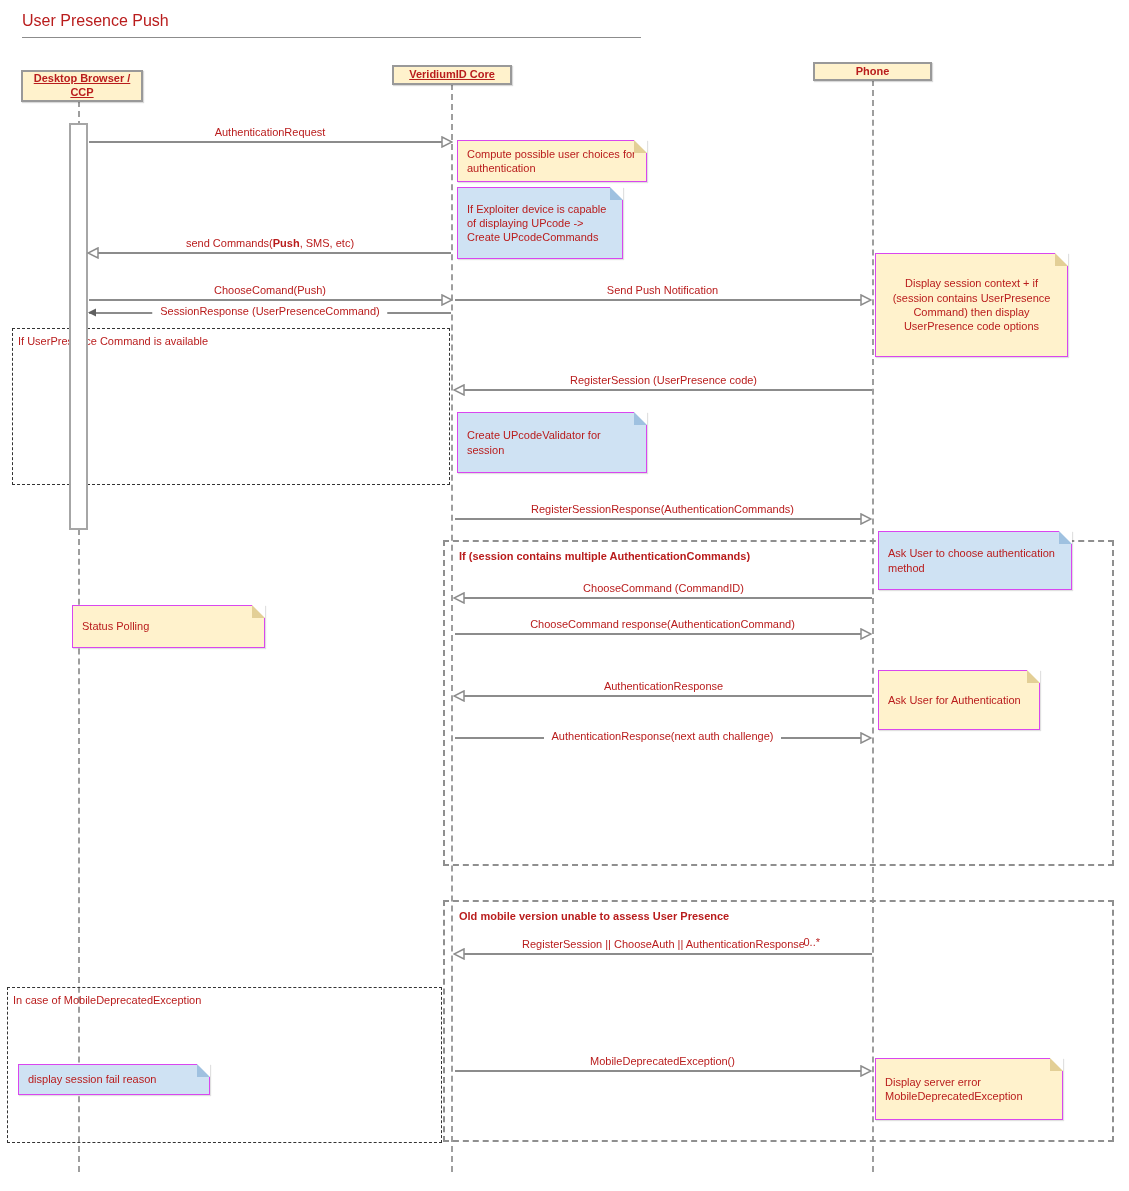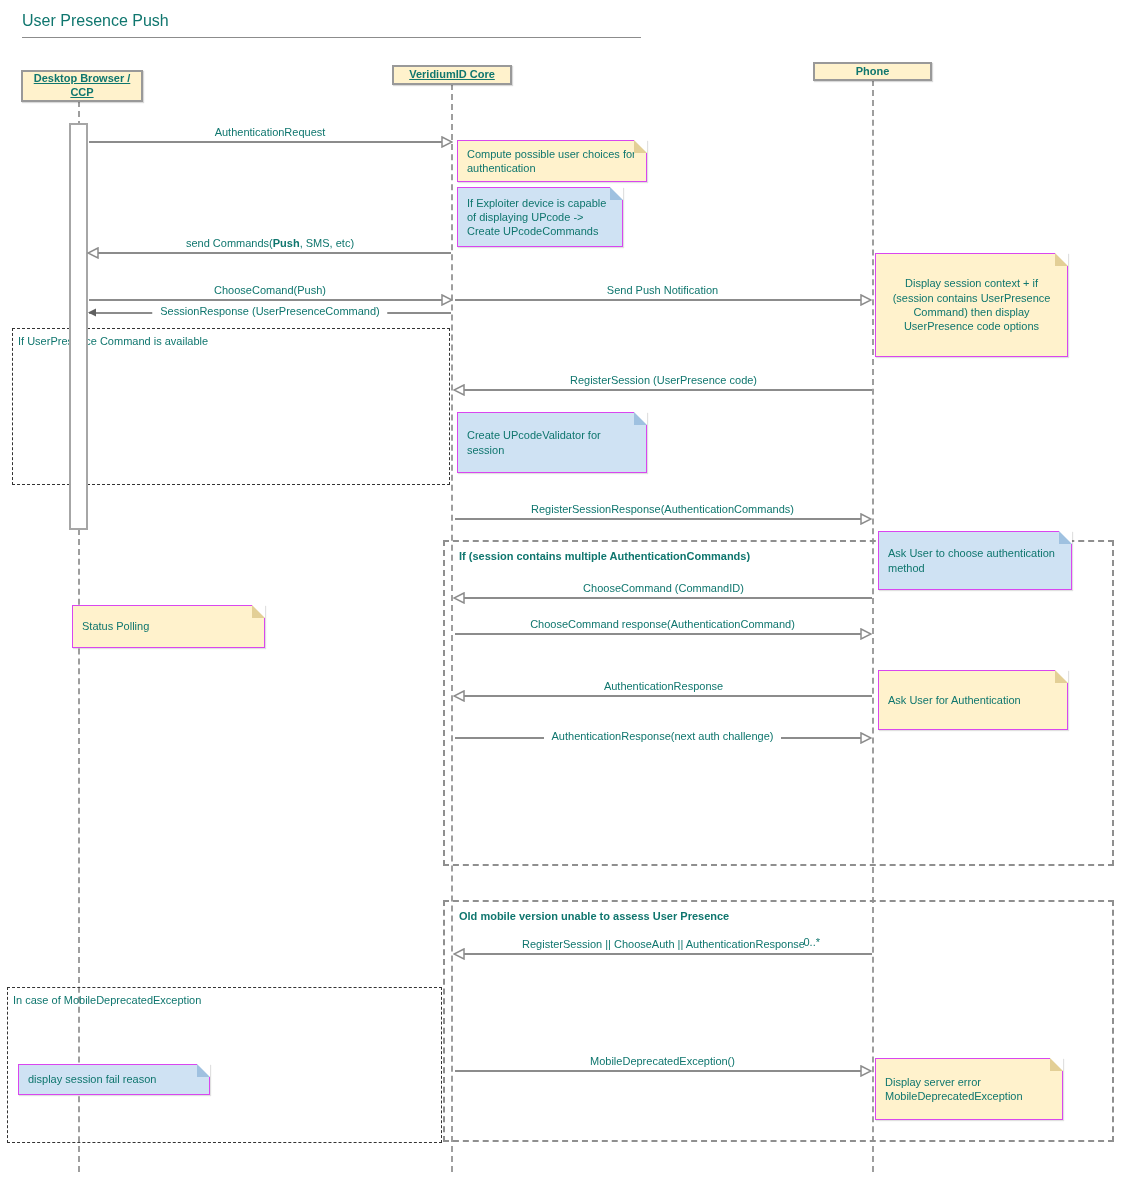--- a/index.html
+++ b/index.html
@@ -1,17 +1,17 @@
 <!DOCTYPE html>
 <html><head>
 <meta charset="utf-8">
 <style>
   html,body{margin:0;padding:0;background:#ffffff;}
   .canvas{position:relative;width:1129px;height:1191px;background:#fff;
-          font-family:"Liberation Sans",sans-serif;color:#0f766e;overflow:hidden;}
+          font-family:"Liberation Sans",sans-serif;color:#b91c1c;overflow:hidden;}
 
   .title{position:absolute;left:22px;top:12px;font-size:16px;}
   .title-rule{position:absolute;left:22px;top:37px;width:619px;border-top:1px solid #8c8c8c;}
 
   .lifeline{position:absolute;width:0;border-left:2px dashed #9e9e9e;z-index:0;}
 
   .actor{position:absolute;background:#fff2cc;border:2px solid #999;
          display:flex;align-items:center;justify-content:center;text-align:center;
          font-weight:bold;font-size:11px;line-height:1.25;z-index:2;
          box-shadow:1px 1px 1px rgba(0,0,0,0.15);}
@@ -186,36 +186,36 @@
     <div class="msg-label">MobileDeprecatedException()</div>
     <div class="msg-line"></div>
     <svg class="head right" viewBox="0 0 12 12">
         <polygon points="1,1 11,6 1,11" fill="#ffffff" stroke="#8c8c8c" stroke-width="1.5"></polygon>
       </svg>
   </div>
 
   <div class="note yellow" style="left:457px;top:140px;width:190px;height:42px;">
     <span>Compute possible user choices for authentication</span>
   </div>
-  <div class="note blue" style="left:457px;top:187px;width:166px;height:60px;">
+  <div class="note blue" style="left:457px;top:187px;width:166px;height:72px;">
     <span>If Exploiter device is capable of displaying UPcode -&gt; Create UPcodeCommands</span>
   </div>
   <div class="note yellow center" style="left:875px;top:253px;width:193px;height:104px;">
     <span>Display session context + if (session contains UserPresence Command) then display UserPresence code options</span>
   </div>
   <div class="note blue" style="left:457px;top:412px;width:190px;height:61px;">
     <span>Create UPcodeValidator for session</span>
   </div>
   <div class="note yellow" style="left:72px;top:605px;width:193px;height:43px;">
     <span>Status Polling</span>
   </div>
   <div class="note blue" style="left:878px;top:531px;width:194px;height:59px;">
     <span>Ask User to choose authentication method</span>
   </div>
-  <div class="note yellow" style="left:878px;top:670px;width:190px;height:60px;">
+  <div class="note yellow" style="left:878px;top:670px;width:162px;height:60px;">
     <span>Ask User for Authentication</span>
   </div>
   <div class="note blue" style="left:18px;top:1064px;width:192px;height:31px;">
     <span>display session fail reason</span>
   </div>
   <div class="note yellow" style="left:875px;top:1058px;width:188px;height:62px;">
     <span>Display server error MobileDeprecatedException</span>
   </div>
 
 </div>

